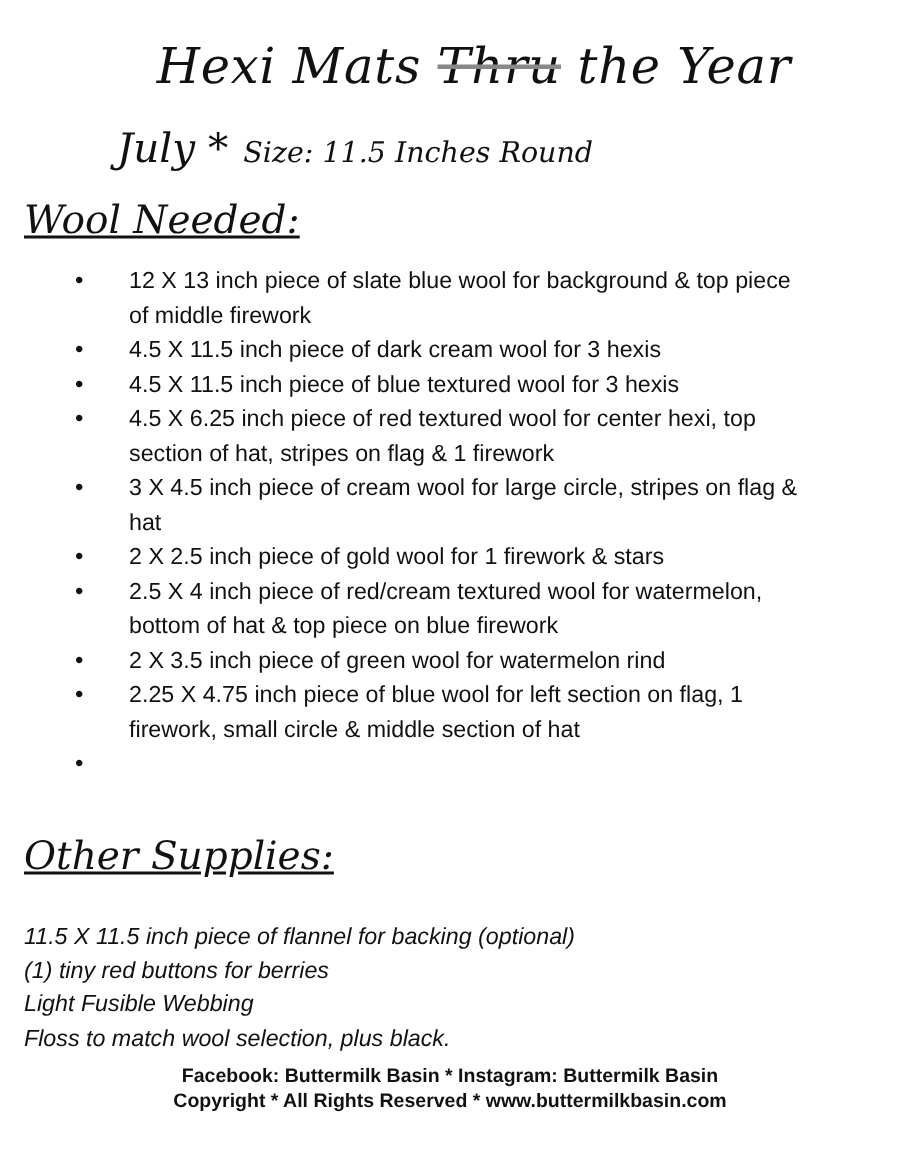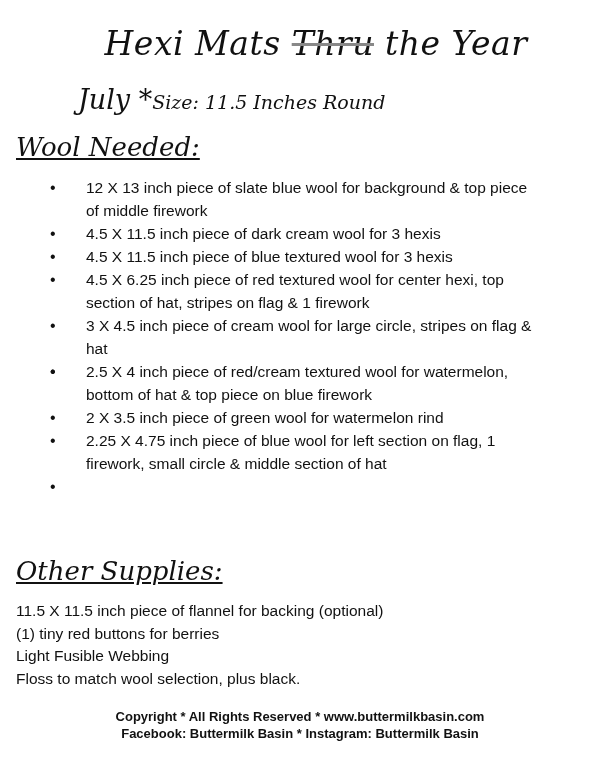--- a/index.html
+++ b/index.html
@@ -1,28 +1,28 @@
 <!DOCTYPE html>
 <html><head>
 <meta charset="utf-8">
 <style>
   html, body { margin:0; padding:0; background:#ffffff; }
   body { width:600px; height:776px; position:relative; overflow:hidden; color:#111; font-family:"Liberation Sans", sans-serif; }
   .script { font-family:"DejaVu Serif", serif; font-style:italic; }
   .title { position:absolute; left:16px; width:600px; top:24px; text-align:center; font-size:33px; letter-spacing:0.5px; }
   .title .strike { text-decoration:line-through; text-decoration-color:#888; }
   .subtitle { position:absolute; left:78px; top:84px; font-size:27px; white-space:nowrap; }
-  .subtitle .small { font-size:19px; margin-left:0;font-style:italic; }
+  .subtitle .small { font-size:19px; margin-left:10px;font-style:italic; }
   .heading { position:absolute; left:16px; font-size:26px;text-decoration:underline; }
   .h-wool { top:132px; }
   .h-other { top:556px; }
   ul.wool { position:absolute; left:0; top:176px; margin:0; padding:0; list-style:none; width:600px; }
   ul.wool li { position:relative; padding-left:86px; padding-right:60px; font-size:15.5px; line-height:23px; font-family:"Liberation Sans", sans-serif; font-stretch:condensed; }
   ul.wool li .bullet { position:absolute; left:50px; top:0; font-size:16px; }
-  .supplies { position:absolute; left:16px; top:600px; font-size:15.5px; line-height:22.5px; }
+  .supplies { position:absolute; left:16px; top:614px; font-size:15.5px; line-height:22.5px;font-style:italic; }
   .footer { position:absolute; left:0; width:600px; top:708px; text-align:center; font-size:13px; font-weight:bold; line-height:17px; }
 </style>
 </head>
 <body>
 
 <div class="title script">
   <span>Hexi Mats </span><span class="strike">Thru</span><span> the Year</span>
 </div>
 
 <div class="subtitle script">
@@ -30,32 +30,32 @@
 </div>
 
 <div class="heading h-wool script">Wool Needed:</div>
 
 <ul class="wool">
   <li><span class="bullet">•</span><span>12 X 13 inch piece of slate blue wool for background &amp; top piece of middle firework</span></li>
   <li><span class="bullet">•</span><span>4.5 X 11.5 inch piece of dark cream wool for 3 hexis</span></li>
   <li><span class="bullet">•</span><span>4.5 X 11.5 inch piece of blue textured wool for 3 hexis</span></li>
   <li><span class="bullet">•</span><span>4.5 X 6.25 inch piece of red textured wool for center hexi, top section of hat, stripes on flag &amp; 1 firework</span></li>
   <li><span class="bullet">•</span><span>3 X 4.5 inch piece of cream wool for large circle, stripes on flag &amp; hat</span></li>
-  <li><span class="bullet">•</span></li>
+  <li><span class="bullet">•</span><span>2 X 2.5 inch piece of gold wool for 1 firework &amp; stars</span></li>
   <li><span class="bullet">•</span><span>2.5 X 4 inch piece of red/cream textured wool for watermelon, bottom of hat &amp; top piece on blue firework</span></li>
   <li><span class="bullet">•</span><span>2 X 3.5 inch piece of green wool for watermelon rind</span></li>
   <li><span class="bullet">•</span><span>2.25 X 4.75 inch piece of blue wool for left section on flag, 1 firework, small circle &amp; middle section of hat</span></li>
   <li><span class="bullet">•</span></li>
 </ul>
 
 <div class="heading h-other script">Other Supplies:</div>
 
 <div class="supplies">
   <div>11.5 X 11.5 inch piece of flannel for backing (optional)</div>
   <div>(1) tiny red buttons for berries</div>
   <div>Light Fusible Webbing</div>
   <div>Floss to match wool selection, plus black.</div>
 </div>
 
 <div class="footer">
+  <div>Facebook: Buttermilk Basin * Instagram: Buttermilk Basin</div>
   <div>Copyright * All Rights Reserved  * www.buttermilkbasin.com</div>
-  <div>Facebook: Buttermilk Basin * Instagram: Buttermilk Basin</div>
 </div>
 
 </body></html>

